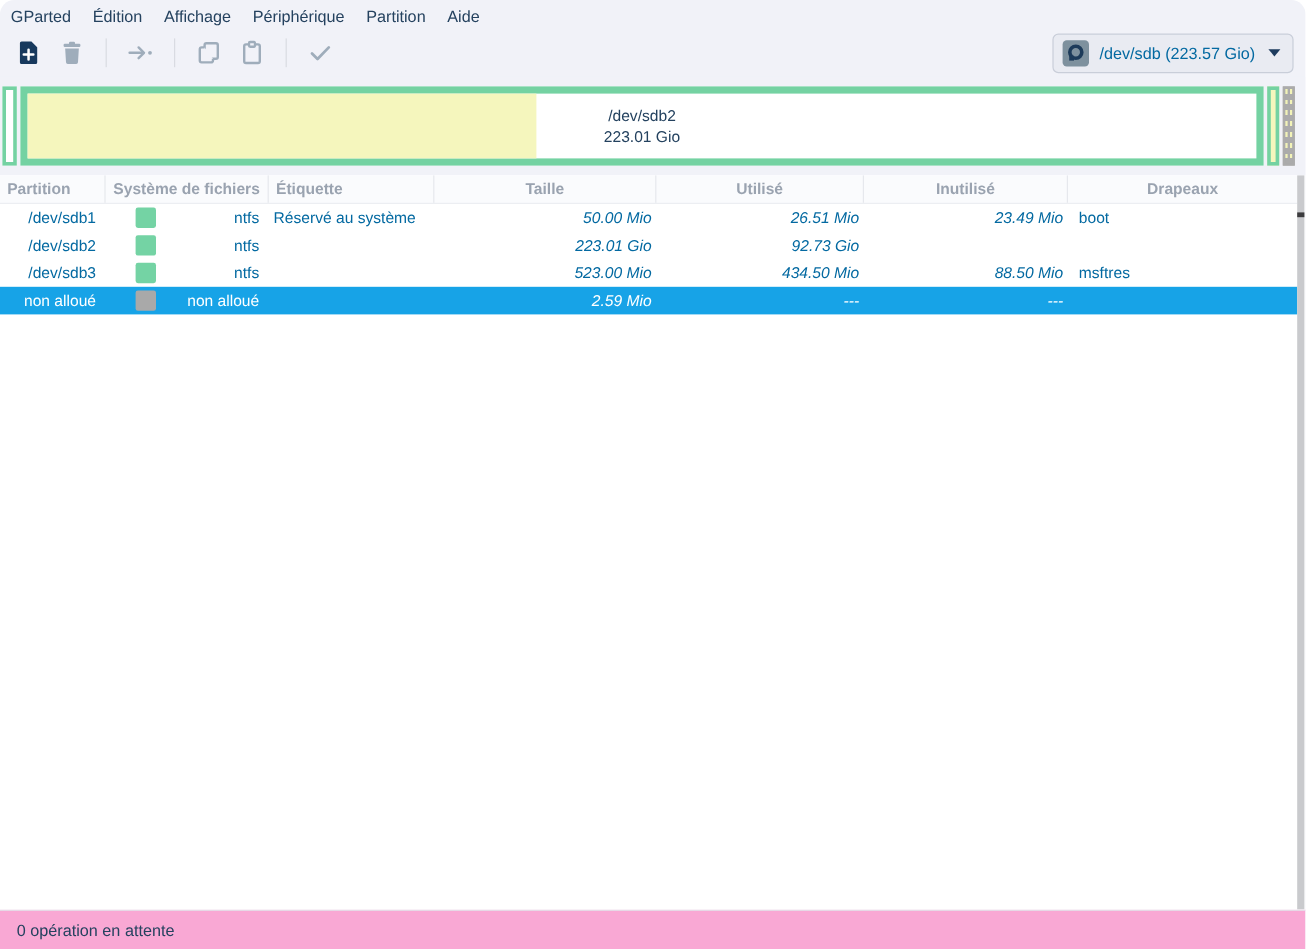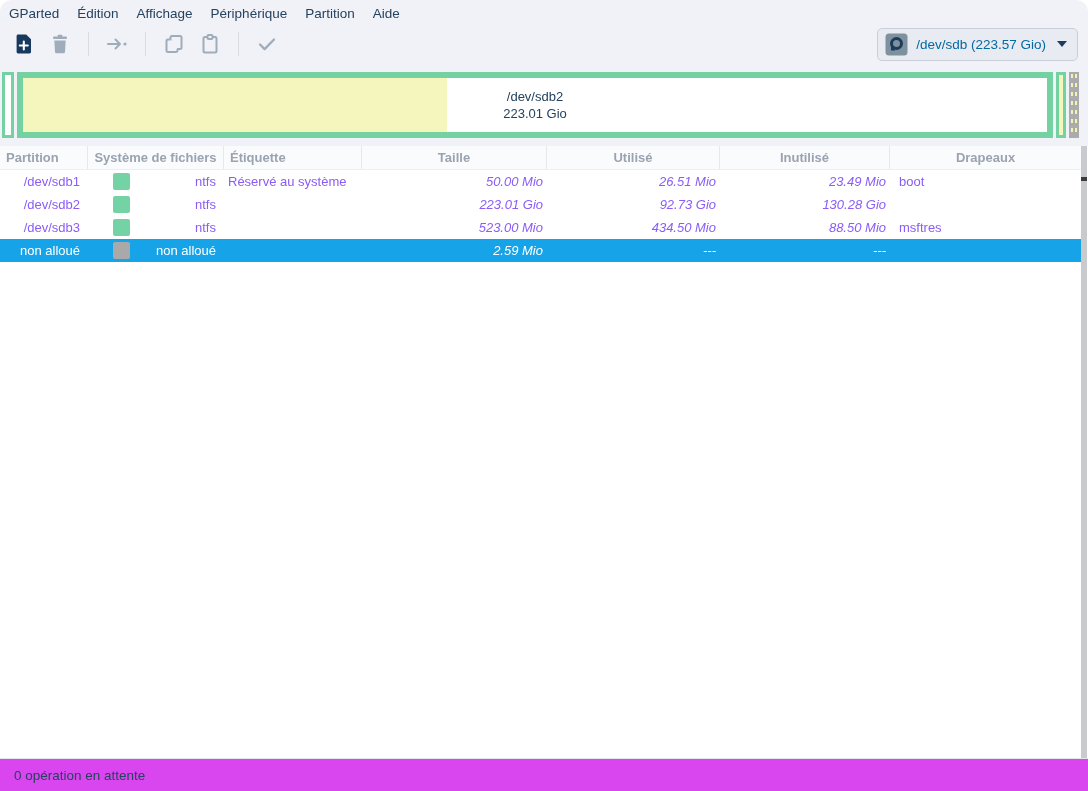--- a/index.html
+++ b/index.html
@@ -52,38 +52,38 @@
   
   .tablewrap{ flex:1; background:#fff; position:relative; overflow:hidden;}
   .grid{ width:1081px;}
   .thead{ display:grid; grid-template-columns:88px 136px 138px 185px 173px 170px 1fr;
     height:24px; background:#fafbfd; border-bottom:1px solid #eceef2;}
   .th{ font-size:13px; font-weight:bold; color:#9aa3b0; display:flex; align-items:center;
     border-right:1px solid #e6e8ed; padding:0 6px; cursor:default;}
   .th:last-child{ border-right:none;}
   .th.center{ justify-content:center;}
   .trow{ display:grid; grid-template-columns:88px 136px 138px 185px 173px 170px 1fr;
-    height:23px; font-size:13px; color:#8b5cf6; background:#fff; cursor:pointer;}
+    height:23px; font-size:13px; color:#0369a1; background:#fff; cursor:pointer;}
   .trow.selected{ background:#17a3e7; color:#fff;}
   .c{ display:flex; align-items:center; white-space:nowrap; overflow:hidden;}
   .c-part{ justify-content:flex-end; padding-right:8px;}
   .c-fs{ padding-left:25px;}
   .c-fs .fsname{ margin-left:auto; padding-right:8px;}
   .swatch{ width:17px; height:17px; border-radius:2px; flex:0 0 17px;}
   .c-label{ padding-left:4px;}
   .c-num{ justify-content:flex-end; padding-right:4px;font-style:italic;}
   .c-flags{ padding-left:9px;}
 
   
   .vscroll{ position:absolute; top:0; right:1px; bottom:0; width:6px; background:#c9cacd;
     cursor:pointer;}
   .vscroll .thumb{ position:absolute; top:31px; left:0; width:6px; height:4px; background:#3c3c3e;}
 
   
-  .statusbar{ height:33px; flex:0 0 33px; background:#d946ef; border-top:1px solid #e3e5ea;
+  .statusbar{ height:33px; flex:0 0 33px; background:#f9a8d4; border-top:1px solid #e3e5ea;
     display:flex; align-items:center; padding-left:14px;}
   .status-text{ font-size:13.5px; color:#25425f;}
 
   svg{ display:block;}
 </style>
 </head>
 <body>
 
 <div class="window">
 
@@ -192,21 +192,20 @@
 
       <div class="trow">
         <div class="c c-part">/dev/sdb2</div>
         <div class="c c-fs">
           <span class="swatch" style="background: rgb(116, 211, 164);"></span>
           <span class="fsname">ntfs</span>
         </div>
         <div class="c c-label"></div>
         <div class="c c-num">223.01 Gio</div>
         <div class="c c-num">92.73 Gio</div>
-        <div class="c c-num">130.28 Gio</div>
         <div class="c c-flags"></div>
       </div>
 
       <div class="trow">
         <div class="c c-part">/dev/sdb3</div>
         <div class="c c-fs">
           <span class="swatch" style="background: rgb(116, 211, 164);"></span>
           <span class="fsname">ntfs</span>
         </div>
         <div class="c c-label"></div>

